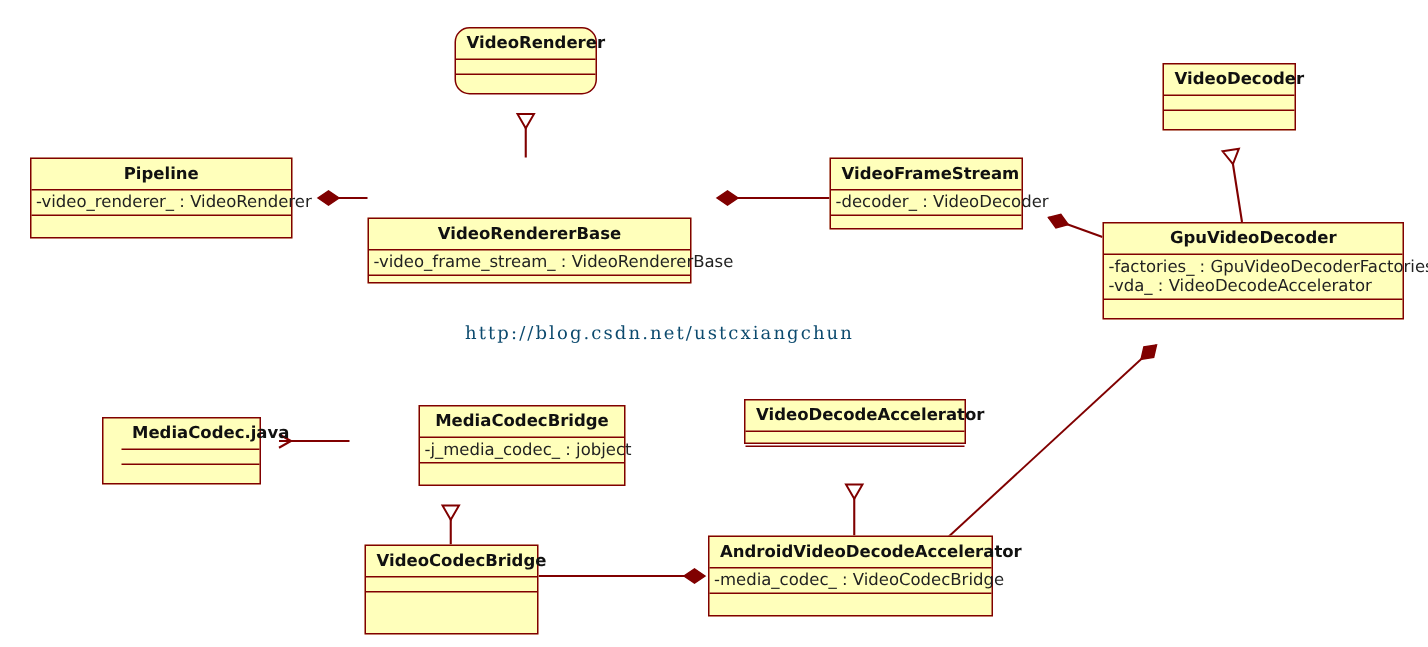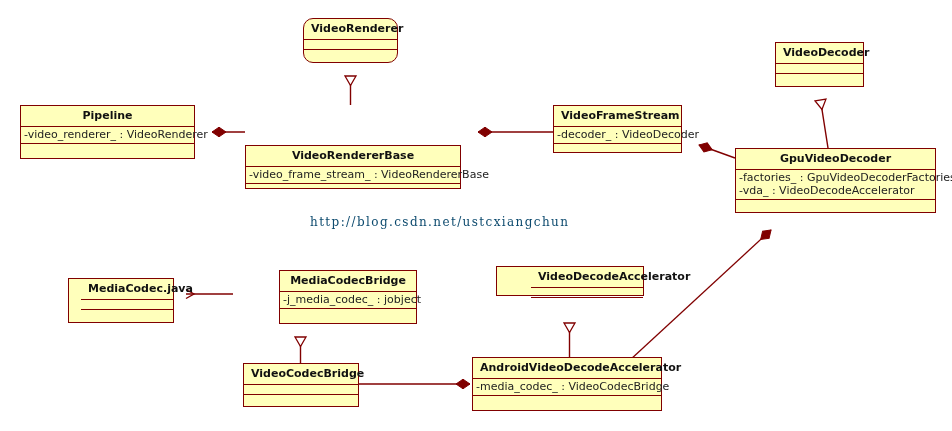--- a/index.html
+++ b/index.html
@@ -202,27 +202,27 @@
   </div>
 
   <div class="uml-class" style="left:233px; top:270px; width:138px; height:54px;margin-left:46px;">
     <div class="uml-name">MediaCodecBridge</div>
     <div class="uml-attrs">
       <div class="attr-line">-j_media_codec_ : jobject</div>
     </div>
     <div class="uml-ops"></div>
   </div>
 
-  <div class="uml-class" style="left:243px; top:363px; width:116px; height:44px;">
+  <div class="uml-class" style="left:243px; top:363px; width:116px; height:60px;">
     <div class="uml-name">VideoCodecBridge</div>
     <div class="uml-attrs empty"></div>
     <div class="uml-ops"></div>
   </div>
 
-  <div class="uml-class" style="left:496px; top:266px; width:148px; height:30px;padding-left:34px;">
+  <div class="uml-class" style="left:496px; top:266px; width:148px; height:30px;">
     <div class="uml-name">VideoDecodeAccelerator</div>
     <div class="uml-attrs empty"></div>
     <div class="uml-ops"></div>
   </div>
 
   <div class="uml-class" style="left:472px; top:357px; width:190px; height:54px;">
     <div class="uml-name">AndroidVideoDecodeAccelerator</div>
     <div class="uml-attrs">
       <div class="attr-line">-media_codec_ : VideoCodecBridge</div>
     </div>

